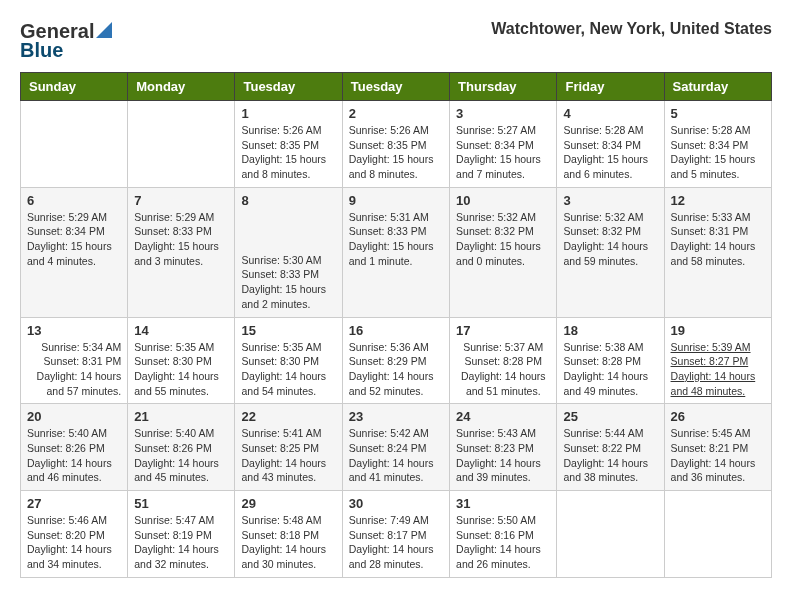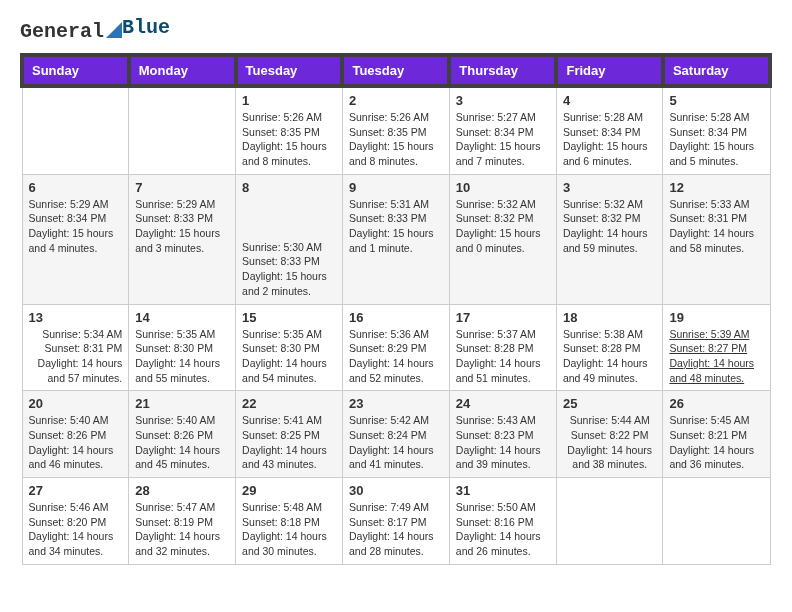--- a/index.html
+++ b/index.html
@@ -11,22 +11,22 @@
       padding: 20px;
     }
     .header {
       display: flex;
       justify-content: space-between;
       align-items: flex-start;
       margin-bottom: 10px;
     }
     .logo {
       display: flex;
+      flex-direction: column;
       align-items: flex-start;
-      font-family: Liberation Mono, monospace;
     }
     .logo-text {
       display: flex;
       align-items: center;
     }
     .title-section {
       text-align: right;
     }
     .month-title {
       font-size: 36px;
@@ -37,26 +37,26 @@
       font-size: 16px;
       color: #333;
       font-weight: bold;
     }
     .calendar {
       width: 100%;
       border-collapse: collapse;
       border: 1px solid #ccc;
     }
     .calendar th {
-      background-color: #6d28d9;
+      background-color: #4d7c0f;
       color: white;
       text-align: left;
       padding: 6px 8px;
       font-size: 13px;
-      border: 4px solid #404040;
+      border: 1px solid #404040;
     }
     .calendar td {
       border: 1px solid #ccc;
       vertical-align: top;
       padding: 5px 6px;
       width: 108px;
       min-height: 80px;
       font-size: 11px;
       color: #333;
       background: #fff;
@@ -90,20 +90,21 @@
   <div class="logo">
     <div class="logo-text">
       <span style="font-size:20px;font-weight:bold;color:#333;">General</span>
       <svg width="16" height="16" viewBox="0 0 16 16" style="margin-left:2px;margin-top:-4px;">
         <polygon points="0,16 16,16 16,0" fill="#2e74b5"></polygon>
       </svg>
     </div>
     <span style="font-size:20px;font-weight:bold;color:#0c4a6e;margin-top:-4px;">Blue</span>
   </div>
   <div class="title-section">
+    <div class="location">Watchtower, New York, United States</div>
   </div>
 </div>
 
 <table class="calendar">
   <thead>
     <tr>
     <th>Sunday</th>
         <th>Monday</th>
         <th>Tuesday</th>
         <th>Tuesday</th>
@@ -227,21 +228,21 @@
         </td>
         <td>
           <span class="day-number">16</span>
           <div class="day-info" style="white-space: pre-line;">Sunrise: 5:36 AM
 Sunset: 8:29 PM
 Daylight: 14 hours
 and 52 minutes.</div>
         </td>
         <td>
           <span class="day-number">17</span>
-          <div class="day-info" style="white-space: pre-line;">Sunrise: 5:37 AM
+          <div class="day-info" style="white-space: pre-line; text-align: center;">Sunrise: 5:37 AM
 Sunset: 8:28 PM
 Daylight: 14 hours
 and 51 minutes.</div>
         </td>
         <td>
           <span class="day-number">18</span>
           <div class="day-info" style="white-space: pre-line;">Sunrise: 5:38 AM
 Sunset: 8:28 PM
 Daylight: 14 hours
 and 49 minutes.</div>
@@ -285,21 +286,21 @@
         </td>
         <td>
           <span class="day-number">24</span>
           <div class="day-info" style="white-space: pre-line;">Sunrise: 5:43 AM
 Sunset: 8:23 PM
 Daylight: 14 hours
 and 39 minutes.</div>
         </td>
         <td>
           <span class="day-number">25</span>
-          <div class="day-info" style="white-space: pre-line; text-align: center;">Sunrise: 5:44 AM
+          <div class="day-info" style="white-space: pre-line;">Sunrise: 5:44 AM
 Sunset: 8:22 PM
 Daylight: 14 hours
 and 38 minutes.</div>
         </td>
         <td>
           <span class="day-number">26</span>
           <div class="day-info" style="white-space: pre-line;">Sunrise: 5:45 AM
 Sunset: 8:21 PM
 Daylight: 14 hours
 and 36 minutes.</div>
@@ -307,21 +308,21 @@
       </tr>
       <tr>
         <td>
           <span class="day-number">27</span>
           <div class="day-info" style="white-space: pre-line;">Sunrise: 5:46 AM
 Sunset: 8:20 PM
 Daylight: 14 hours
 and 34 minutes.</div>
         </td>
         <td>
-          <span class="day-number">28</span>
+          <span class="day-number">51</span>
           <div class="day-info" style="white-space: pre-line;">Sunrise: 5:47 AM
 Sunset: 8:19 PM
 Daylight: 14 hours
 and 32 minutes.</div>
         </td>
         <td>
           <span class="day-number">29</span>
           <div class="day-info" style="white-space: pre-line;">Sunrise: 5:48 AM
 Sunset: 8:18 PM
 Daylight: 14 hours

